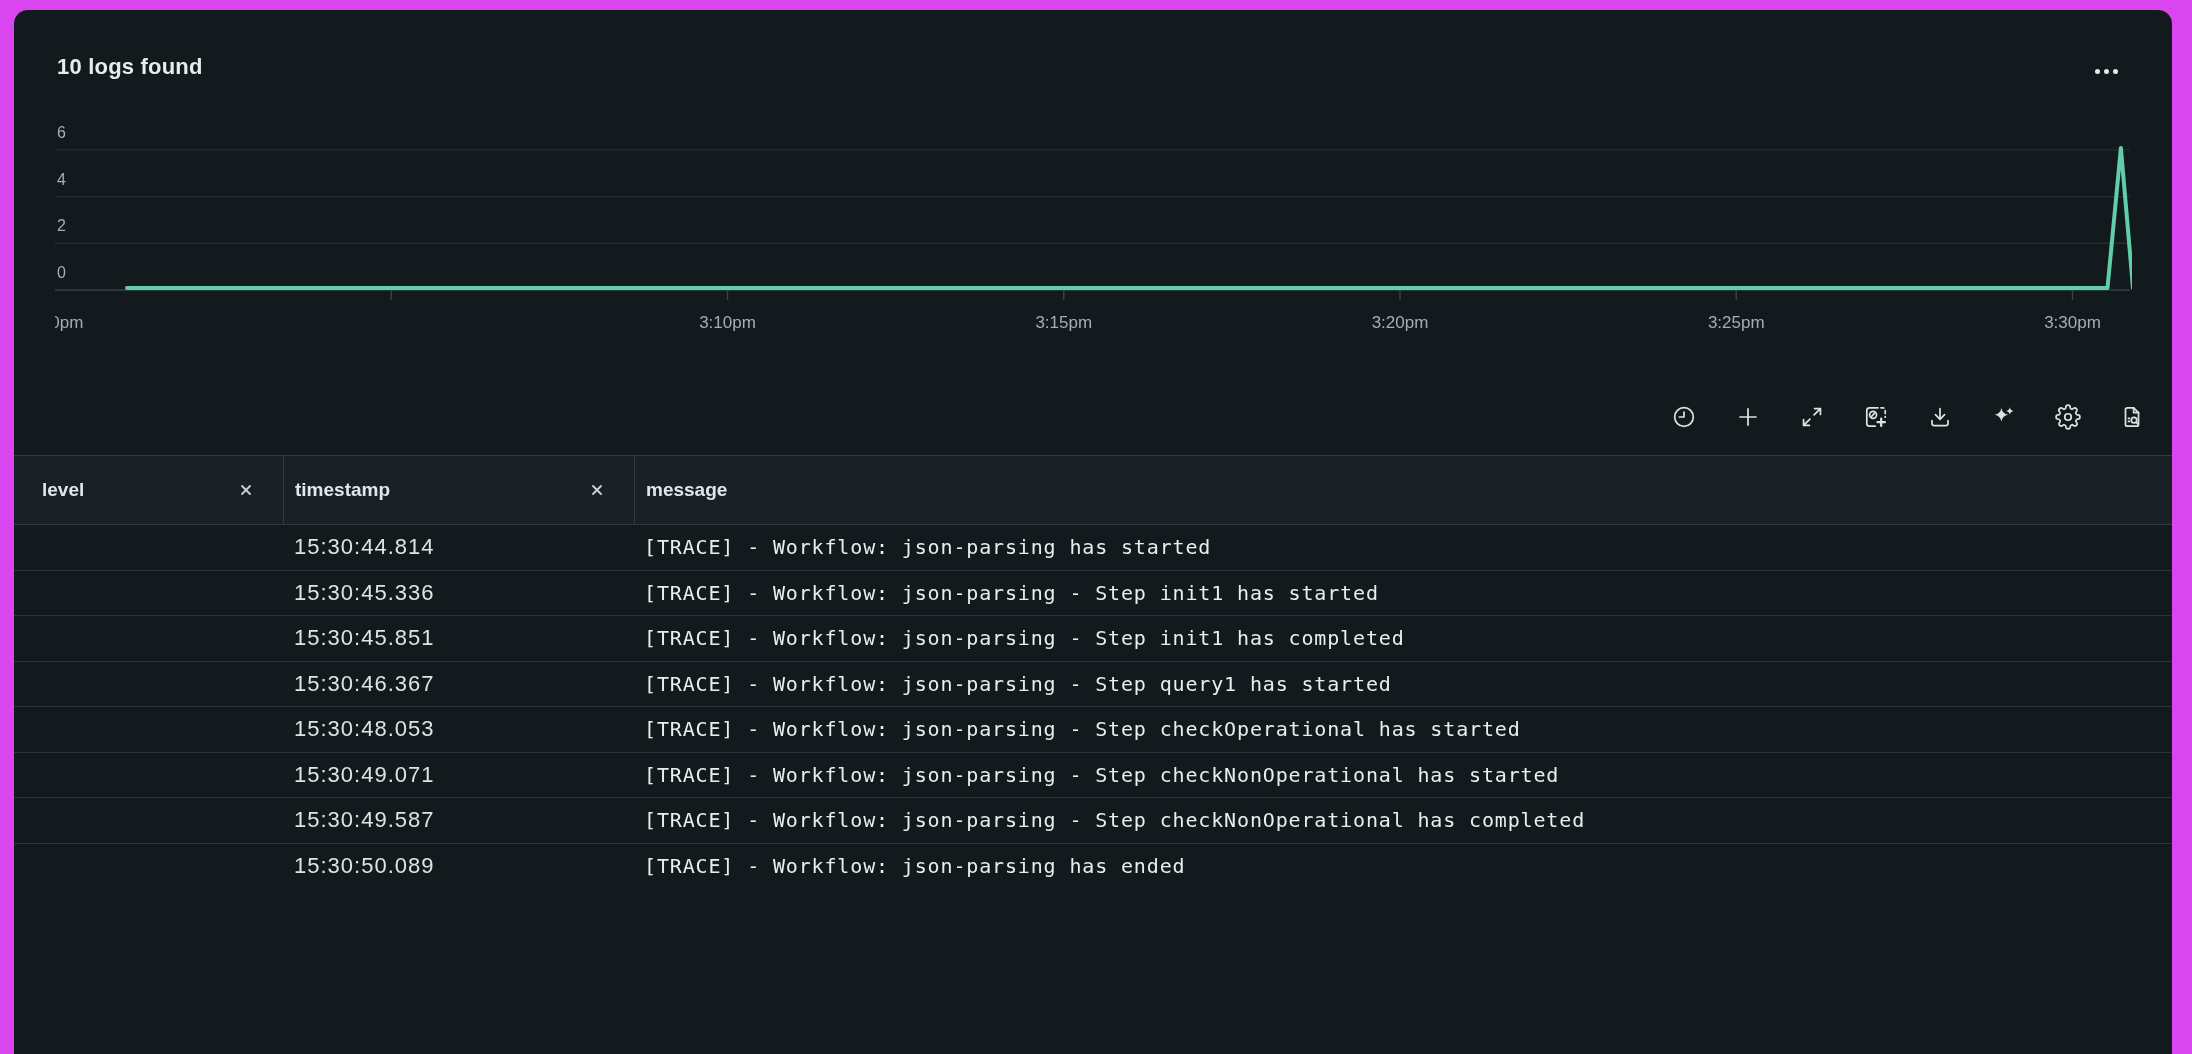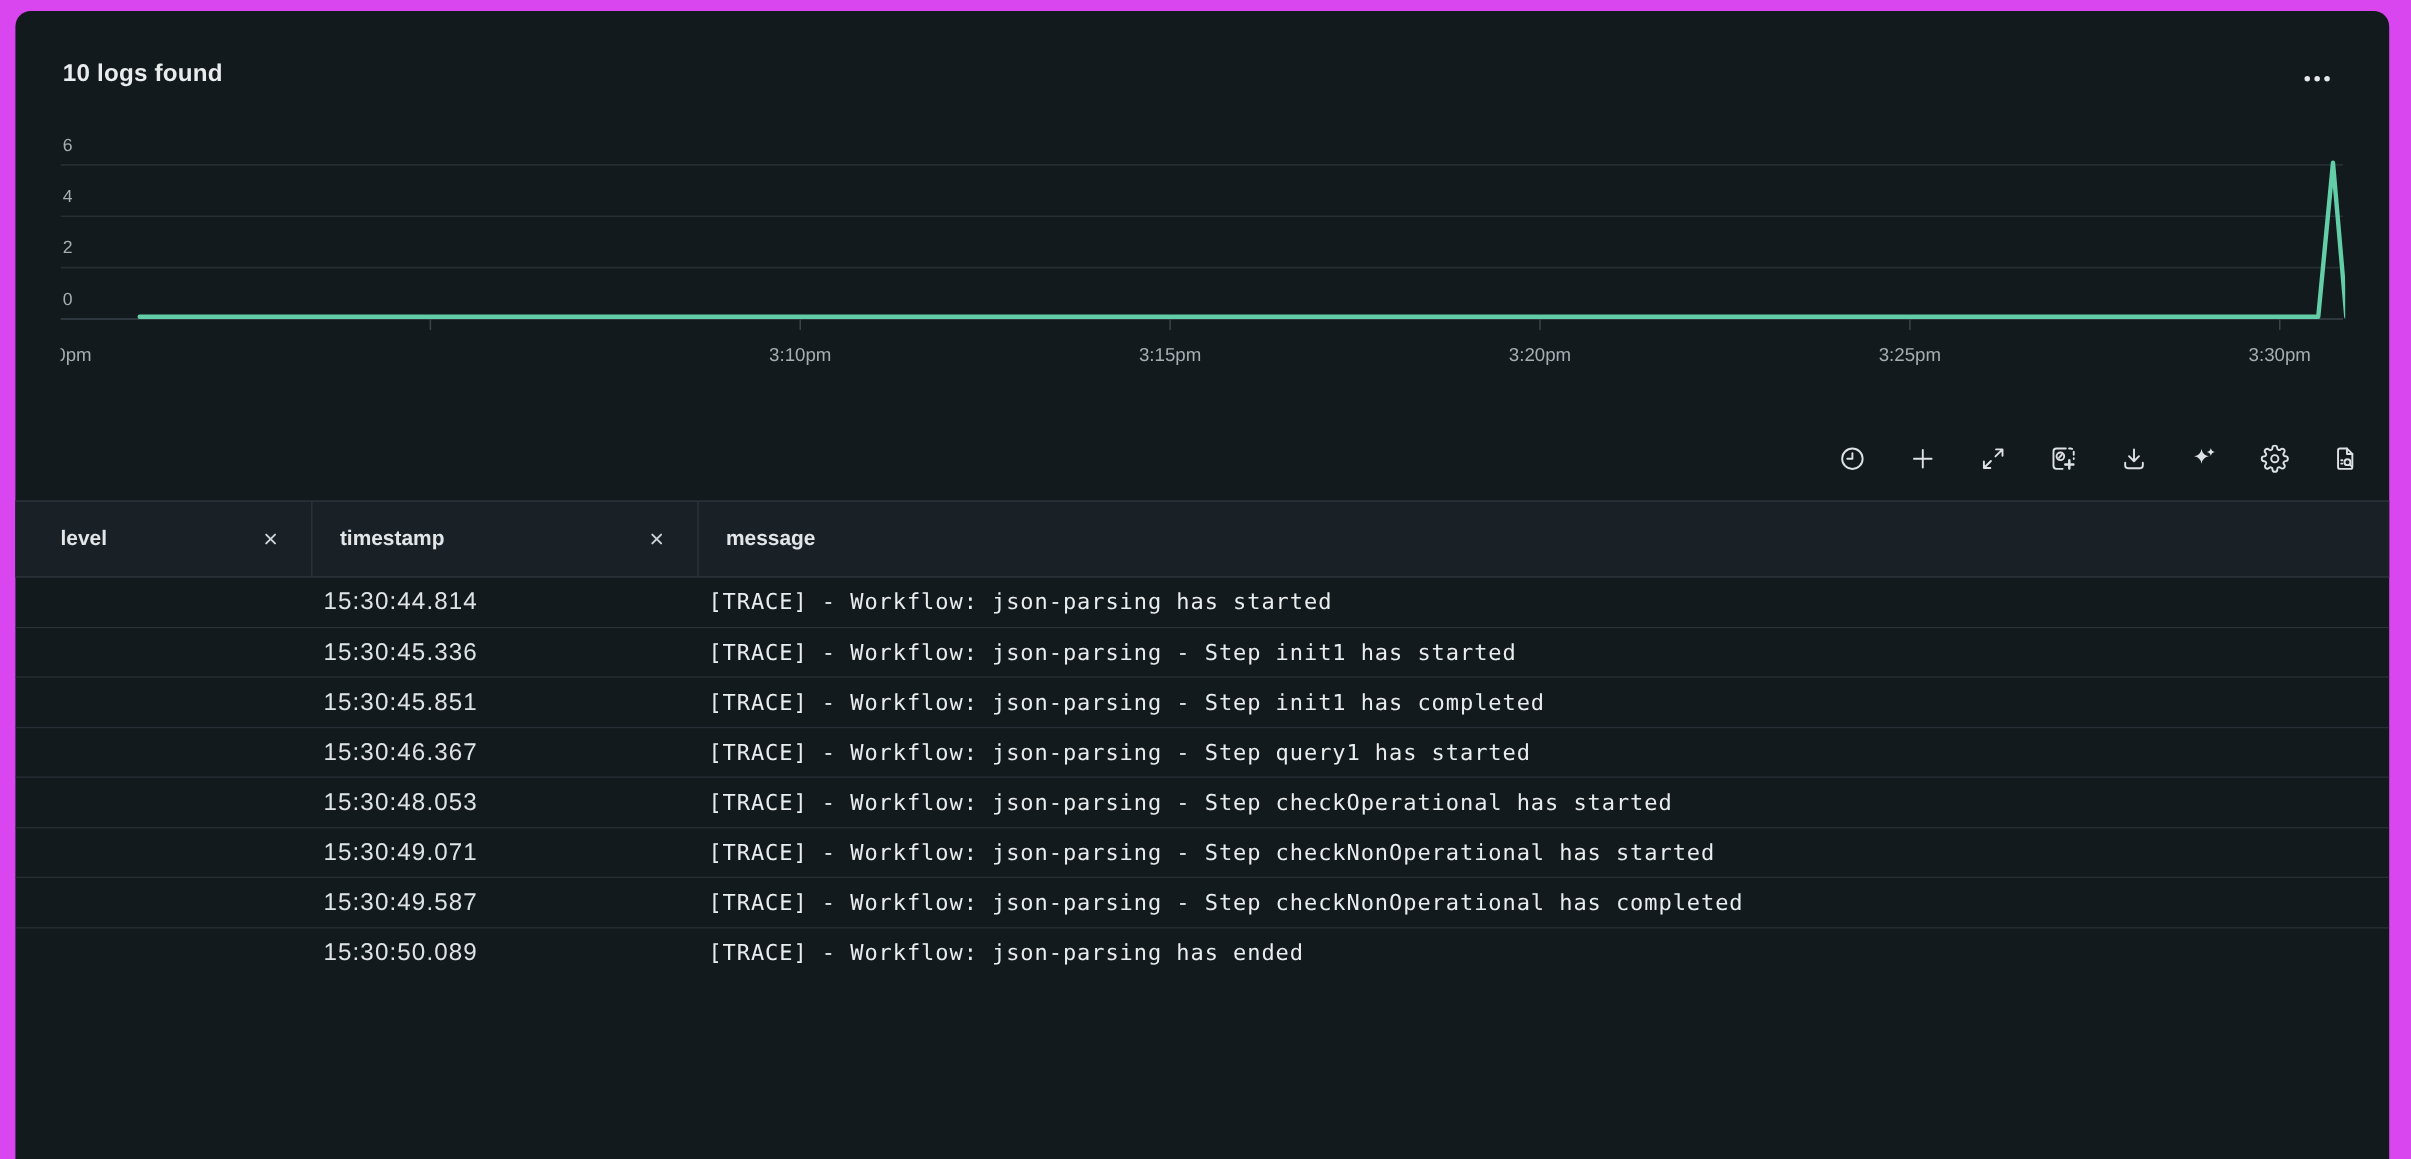--- a/index.html
+++ b/index.html
@@ -25,22 +25,22 @@
                 stroke-linecap:round;stroke-linejoin:round;}
   .tool-btn svg .fill{fill:#dde1e4;stroke:none;}
   .tool-btn svg .erase{stroke:#131a1e;stroke-width:5;}
   .tool-btn svg .thick{stroke-width:2.1;}
   .tool-btn svg .dashed{stroke-dasharray:2.6 2.8;}
   
   .logtable{position:absolute;left:0;top:445px;width:2158px;}
   .thead{display:grid;grid-template-columns:269px 351px 1fr;height:70px;
          background:#1a2126;border-top:1px solid #333a41;border-bottom:1px solid #333a41;}
   .th{display:flex;align-items:center;font-size:19px;font-weight:700;color:#e2e6e9;
-      padding-left:25px;position:relative;}
-  .th.first{padding-left:41px;}
+      padding-left:11px;position:relative;}
+  .th.first{padding-left:28px;}
   .th + .th{border-left:1px solid #333a41;}
   .th .spacer{flex:1;}
   .close-x{width:18px;height:18px;margin-right:28px;cursor:pointer;flex:0 0 auto;}
   .close-x svg{width:18px;height:18px;stroke:#cdd2d6;stroke-width:1.8;stroke-linecap:round;}
   .trow{display:grid;grid-template-columns:269px 351px 1fr;height:45.5px;
         border-bottom:1px solid #2c343a;align-items:center;}
   .trow.last{border-bottom:none;}
   .td{overflow:hidden;white-space:nowrap;}
   .td.ts{padding-left:11px;font-size:22px;letter-spacing:1px;color:#dfe3e5;}
   .td.msg{padding-left:10px;font-family:"DejaVu Sans Mono",monospace;font-size:20px;

